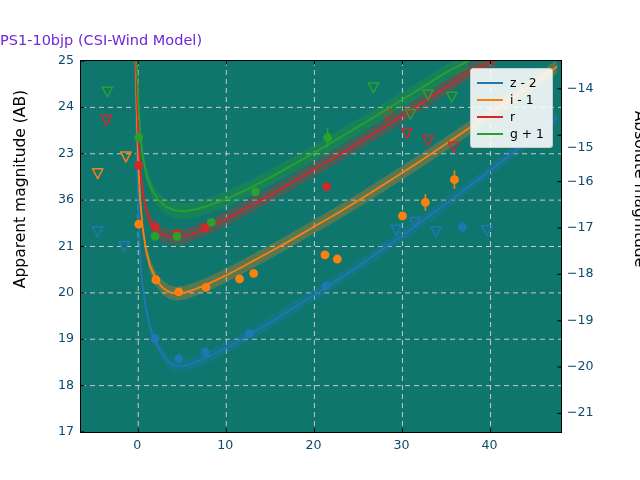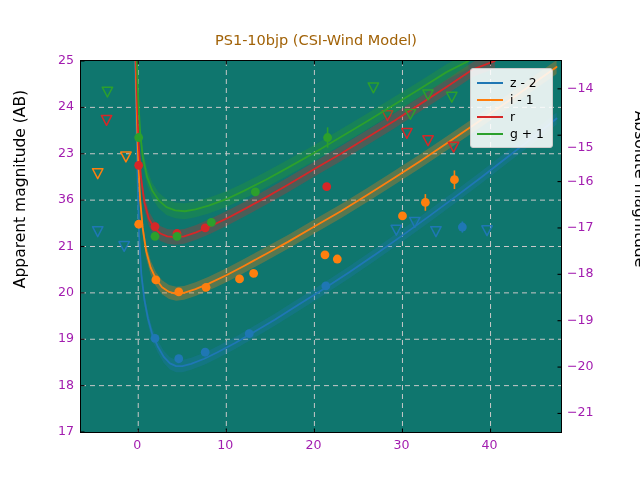--- a/index.html
+++ b/index.html
@@ -3,28 +3,28 @@
 <meta charset="utf-8">
 <style>
   html,body{margin:0;padding:0;background:#ffffff;}
   body{width:640px;height:480px;overflow:hidden;
        font-family:"DejaVu Sans","Liberation Sans",sans-serif;color:#000;}
   #figure{position:relative;width:640px;height:480px;}
   #plot-area{position:absolute;left:80px;top:60px;width:482px;height:373px;
              border:1.1px solid #000;box-sizing:border-box;background:#0f766e;}
   #chart-svg{position:absolute;left:0;top:0;}
   .axis-title{position:absolute;font-size:15.5px;color:#000;letter-spacing:0px;}
-  #title{position:absolute;top:32px;left:0;width:632px;text-align:center;
-         font-size:14.5px;color:#a16207;}
+  #title{position:absolute;top:32px;left:0;width:632px;text-align:left;
+         font-size:14.5px;color:#6d28d9;}
   #ylabel-left{left:-140px;top:180px;width:320px;text-align:center;
                transform:rotate(-90deg);transform-origin:center center;}
   #ylabel-right{left:480px;top:180px;width:320px;text-align:center;
                 transform:rotate(90deg);transform-origin:center center;}
   #xlabel{left:0;top:451px;width:640px;text-align:center;}
-  .tick-label{position:absolute;font-size:12.6px;color:#a21caf;white-space:nowrap;}
+  .tick-label{position:absolute;font-size:12.6px;color:#0c4a6e;white-space:nowrap;}
   .ytick-left{text-align:right;width:40px;}
   .ytick-right{text-align:left;width:44px;}
   .xtick{text-align:center;width:40px;}
   #legend{position:absolute;right:8px;top:7px;background:rgba(255,255,255,0.88);
           border:1px solid #cccccc;border-radius:3px;padding:5px 8px 5px 6px;
           box-shadow:0 0 0 0 #fff;}
   .legend-row{display:flex;align-items:center;height:17px;}
   .legend-swatch{width:26px;height:0;border-top:2.4px solid #000;margin-right:7px;}
   .legend-text{font-size:12.4px;color:#000;white-space:nowrap;}
 </style>

